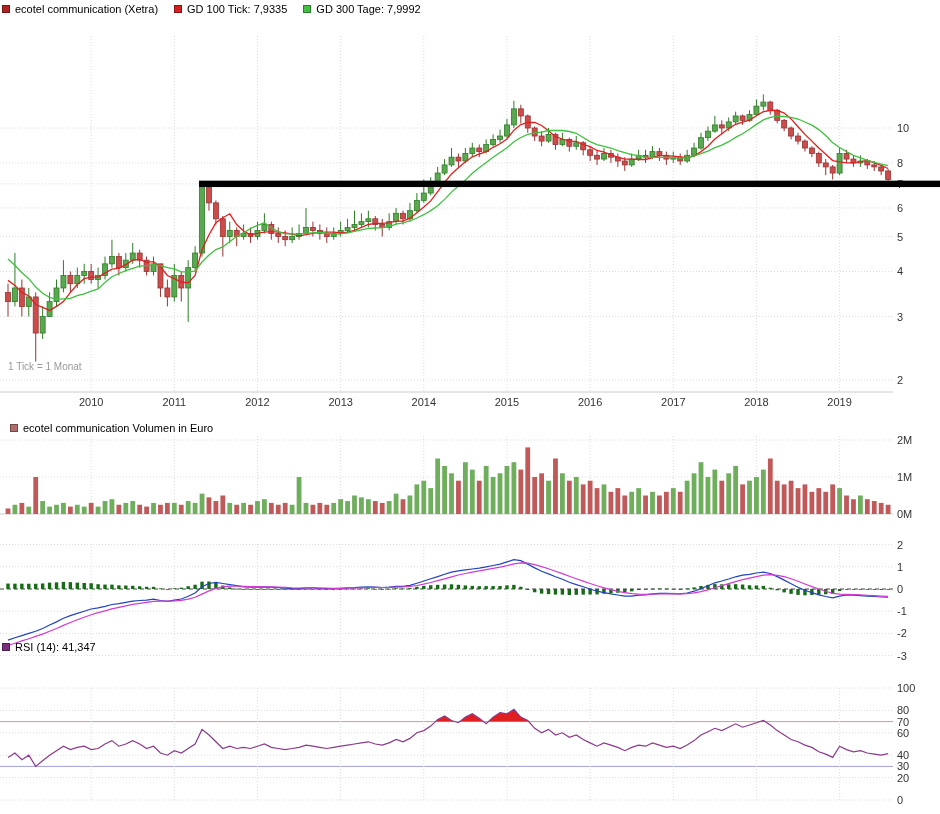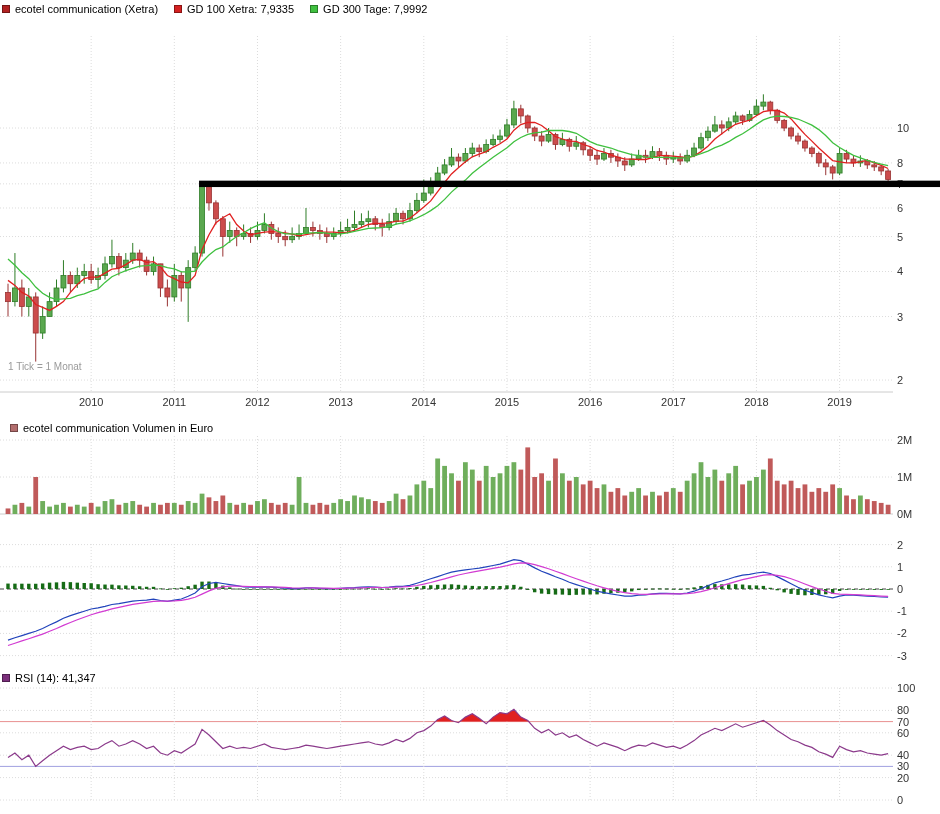--- a/index.html
+++ b/index.html
@@ -16,21 +16,21 @@
 <body>
 
 <div class="page">
   <div class="legend" id="legend-main" style="top:2px;">
       <span class="it">
         <span class="sw" style="background: rgb(178, 34, 34);"></span>
         <span>ecotel communication (Xetra)</span>
       </span>
       <span class="it">
         <span class="sw" style="background: rgb(212, 32, 32);"></span>
-        <span>GD 100 Xetra: 7,9335</span>
+        <span>GD 100 Tick: 7,9335</span>
       </span>
       <span class="it">
         <span class="sw" style="background: rgb(63, 192, 63);"></span>
         <span>GD 300 Tage: 7,9992</span>
       </span>
     </div>
   <svg id="chart-price" width="940" height="412" style="top:14px;">
       <g>
         <line x1="0" y1="114" x2="893" y2="114" stroke="#dcdcdc" stroke-dasharray="1,2"></line>
         <text x="897" y="118" fill="#333333">10</text>
@@ -641,21 +641,21 @@
         <rect x="858.6899999999999" y="49" width="3.4" height="0.8" fill="#166b16"></rect>
         <rect x="865.6199999999999" y="49" width="3.4" height="0.8142772618987806" fill="#166b16"></rect>
         <rect x="872.55" y="49" width="3.4" height="0.8807940833291497" fill="#166b16"></rect>
         <rect x="879.4799999999999" y="49" width="3.4" height="0.9273558583304009" fill="#166b16"></rect>
         <rect x="886.41" y="49" width="3.4" height="0.8045491008312808" fill="#166b16"></rect>
       </g>
       <path d="M8.0,100.1L14.9,97.8L21.9,95.6L28.8,93.4L35.7,91.2L42.6,88.5L49.6,85.0L56.5,81.9L63.4,78.3L70.4,75.6L77.3,73.4L84.2,71.2L91.2,69.0L98.1,67.9L105.0,66.3L111.9,64.5L118.9,63.7L125.8,62.3L132.7,61.2L139.7,60.5L146.6,60.1L153.5,59.2L160.5,60.5L167.4,61.4L174.3,60.1L181.3,59.0L188.2,56.3L195.1,53.0L202.0,46.8L209.0,43.5L215.9,42.3L222.8,43.5L229.8,44.6L236.7,45.7L243.6,46.8L250.5,47.2L257.5,47.2L264.4,46.8L271.3,47.2L278.3,47.7L285.2,48.1L292.1,48.6L299.1,48.6L306.0,47.9L312.9,47.9L319.8,48.3L326.8,48.6L333.7,48.6L340.6,48.3L347.6,47.9L354.5,47.7L361.4,47.2L368.4,46.8L375.3,47.2L382.2,47.7L389.1,47.2L396.1,46.3L403.0,46.3L409.9,45.4L416.9,43.2L423.8,41.0L430.7,38.8L437.7,36.6L444.6,34.3L451.5,32.1L458.4,30.8L465.4,29.9L472.3,29.0L479.2,28.1L486.2,26.8L493.1,25.5L500.0,24.1L507.0,21.9L513.9,19.7L520.8,20.6L527.8,24.1L534.7,27.9L541.6,31.2L548.5,33.9L555.5,36.8L562.4,39.2L569.3,42.3L576.3,44.6L583.2,46.8L590.1,49.0L597.0,51.2L604.0,52.6L610.9,53.9L617.8,55.0L624.8,56.1L631.7,56.1L638.6,55.2L645.6,54.8L652.5,53.9L659.4,53.4L666.4,53.4L673.3,53.7L680.2,53.9L687.1,53.0L694.1,51.2L701.0,48.6L707.9,45.7L714.9,42.8L721.8,41.0L728.7,39.0L735.6,36.8L742.6,35.2L749.5,34.3L756.4,33.0L763.4,32.1L770.3,33.5L777.2,36.6L784.2,40.1L791.1,43.7L798.0,47.2L804.9,50.3L811.9,52.6L818.8,54.8L825.7,56.5L832.7,57.9L839.6,56.1L846.5,55.0L853.5,55.2L860.4,55.7L867.3,56.1L874.3,56.5L881.2,57.0L888.1,57.2" fill="none" stroke="#2244bb" stroke-width="1.2"></path>
       <path d="M8.0,105.5L14.9,103.2L21.9,100.9L28.8,98.7L35.7,96.4L42.6,94.1L49.6,91.3L56.5,88.5L63.4,85.4L70.4,82.5L77.3,79.8L84.2,77.2L91.2,74.7L98.1,72.7L105.0,70.8L111.9,68.9L118.9,67.3L125.8,65.8L132.7,64.4L139.7,63.3L146.6,62.3L153.5,61.4L160.5,61.1L167.4,61.2L174.3,60.9L181.3,60.3L188.2,59.1L195.1,57.3L202.0,54.1L209.0,50.9L215.9,48.4L222.8,46.9L229.8,46.2L236.7,46.0L243.6,46.3L250.5,46.5L257.5,46.7L264.4,46.8L271.3,46.9L278.3,47.1L285.2,47.4L292.1,47.8L299.1,48.0L306.0,48.0L312.9,47.9L319.8,48.1L326.8,48.2L333.7,48.3L340.6,48.3L347.6,48.2L354.5,48.0L361.4,47.8L368.4,47.5L375.3,47.4L382.2,47.5L389.1,47.4L396.1,47.1L403.0,46.9L409.9,46.4L416.9,45.5L423.8,44.1L430.7,42.5L437.7,40.7L444.6,38.8L451.5,36.8L458.4,35.0L465.4,33.5L472.3,32.1L479.2,30.9L486.2,29.7L493.1,28.4L500.0,27.1L507.0,25.6L513.9,23.8L520.8,22.8L527.8,23.2L534.7,24.6L541.6,26.6L548.5,28.8L555.5,31.2L562.4,33.6L569.3,36.2L576.3,38.7L583.2,41.1L590.1,43.5L597.0,45.8L604.0,47.8L610.9,49.7L617.8,51.3L624.8,52.7L631.7,53.7L638.6,54.2L645.6,54.4L652.5,54.2L659.4,54.0L666.4,53.8L673.3,53.8L680.2,53.8L687.1,53.6L694.1,52.9L701.0,51.6L707.9,49.8L714.9,47.7L721.8,45.7L728.7,43.7L735.6,41.6L742.6,39.7L749.5,38.1L756.4,36.6L763.4,35.2L770.3,34.7L777.2,35.3L784.2,36.7L791.1,38.8L798.0,41.3L804.9,44.0L811.9,46.6L818.8,49.0L825.7,51.3L832.7,53.3L839.6,54.1L846.5,54.4L853.5,54.6L860.4,54.9L867.3,55.3L874.3,55.7L881.2,56.1L888.1,56.4" fill="none" stroke="#d23bd2" stroke-width="1.2"></path>
     </svg>
 
-  <div class="legend" id="legend-rsi" style="top:671px;justify-content:flex-end;">
+  <div class="legend" id="legend-rsi" style="top:640px;justify-content:flex-end;">
       <span class="it">
         <span class="sw" style="background: rgb(123, 47, 123);"></span>
         <span>RSI (14): 41,347</span>
       </span>
     </div>
   <svg id="chart-rsi" width="940" height="126" style="top:684px;">
       <line x1="0" y1="3.999999999999986" x2="893" y2="3.999999999999986" stroke="#dcdcdc" stroke-dasharray="1,2"></line>
       <text x="897" y="7.999999999999986" fill="#333333">100</text>
       <line x1="0" y1="26.39999999999999" x2="893" y2="26.39999999999999" stroke="#dcdcdc" stroke-dasharray="1,2"></line>
       <text x="897" y="30.39999999999999" fill="#333333">80</text>

